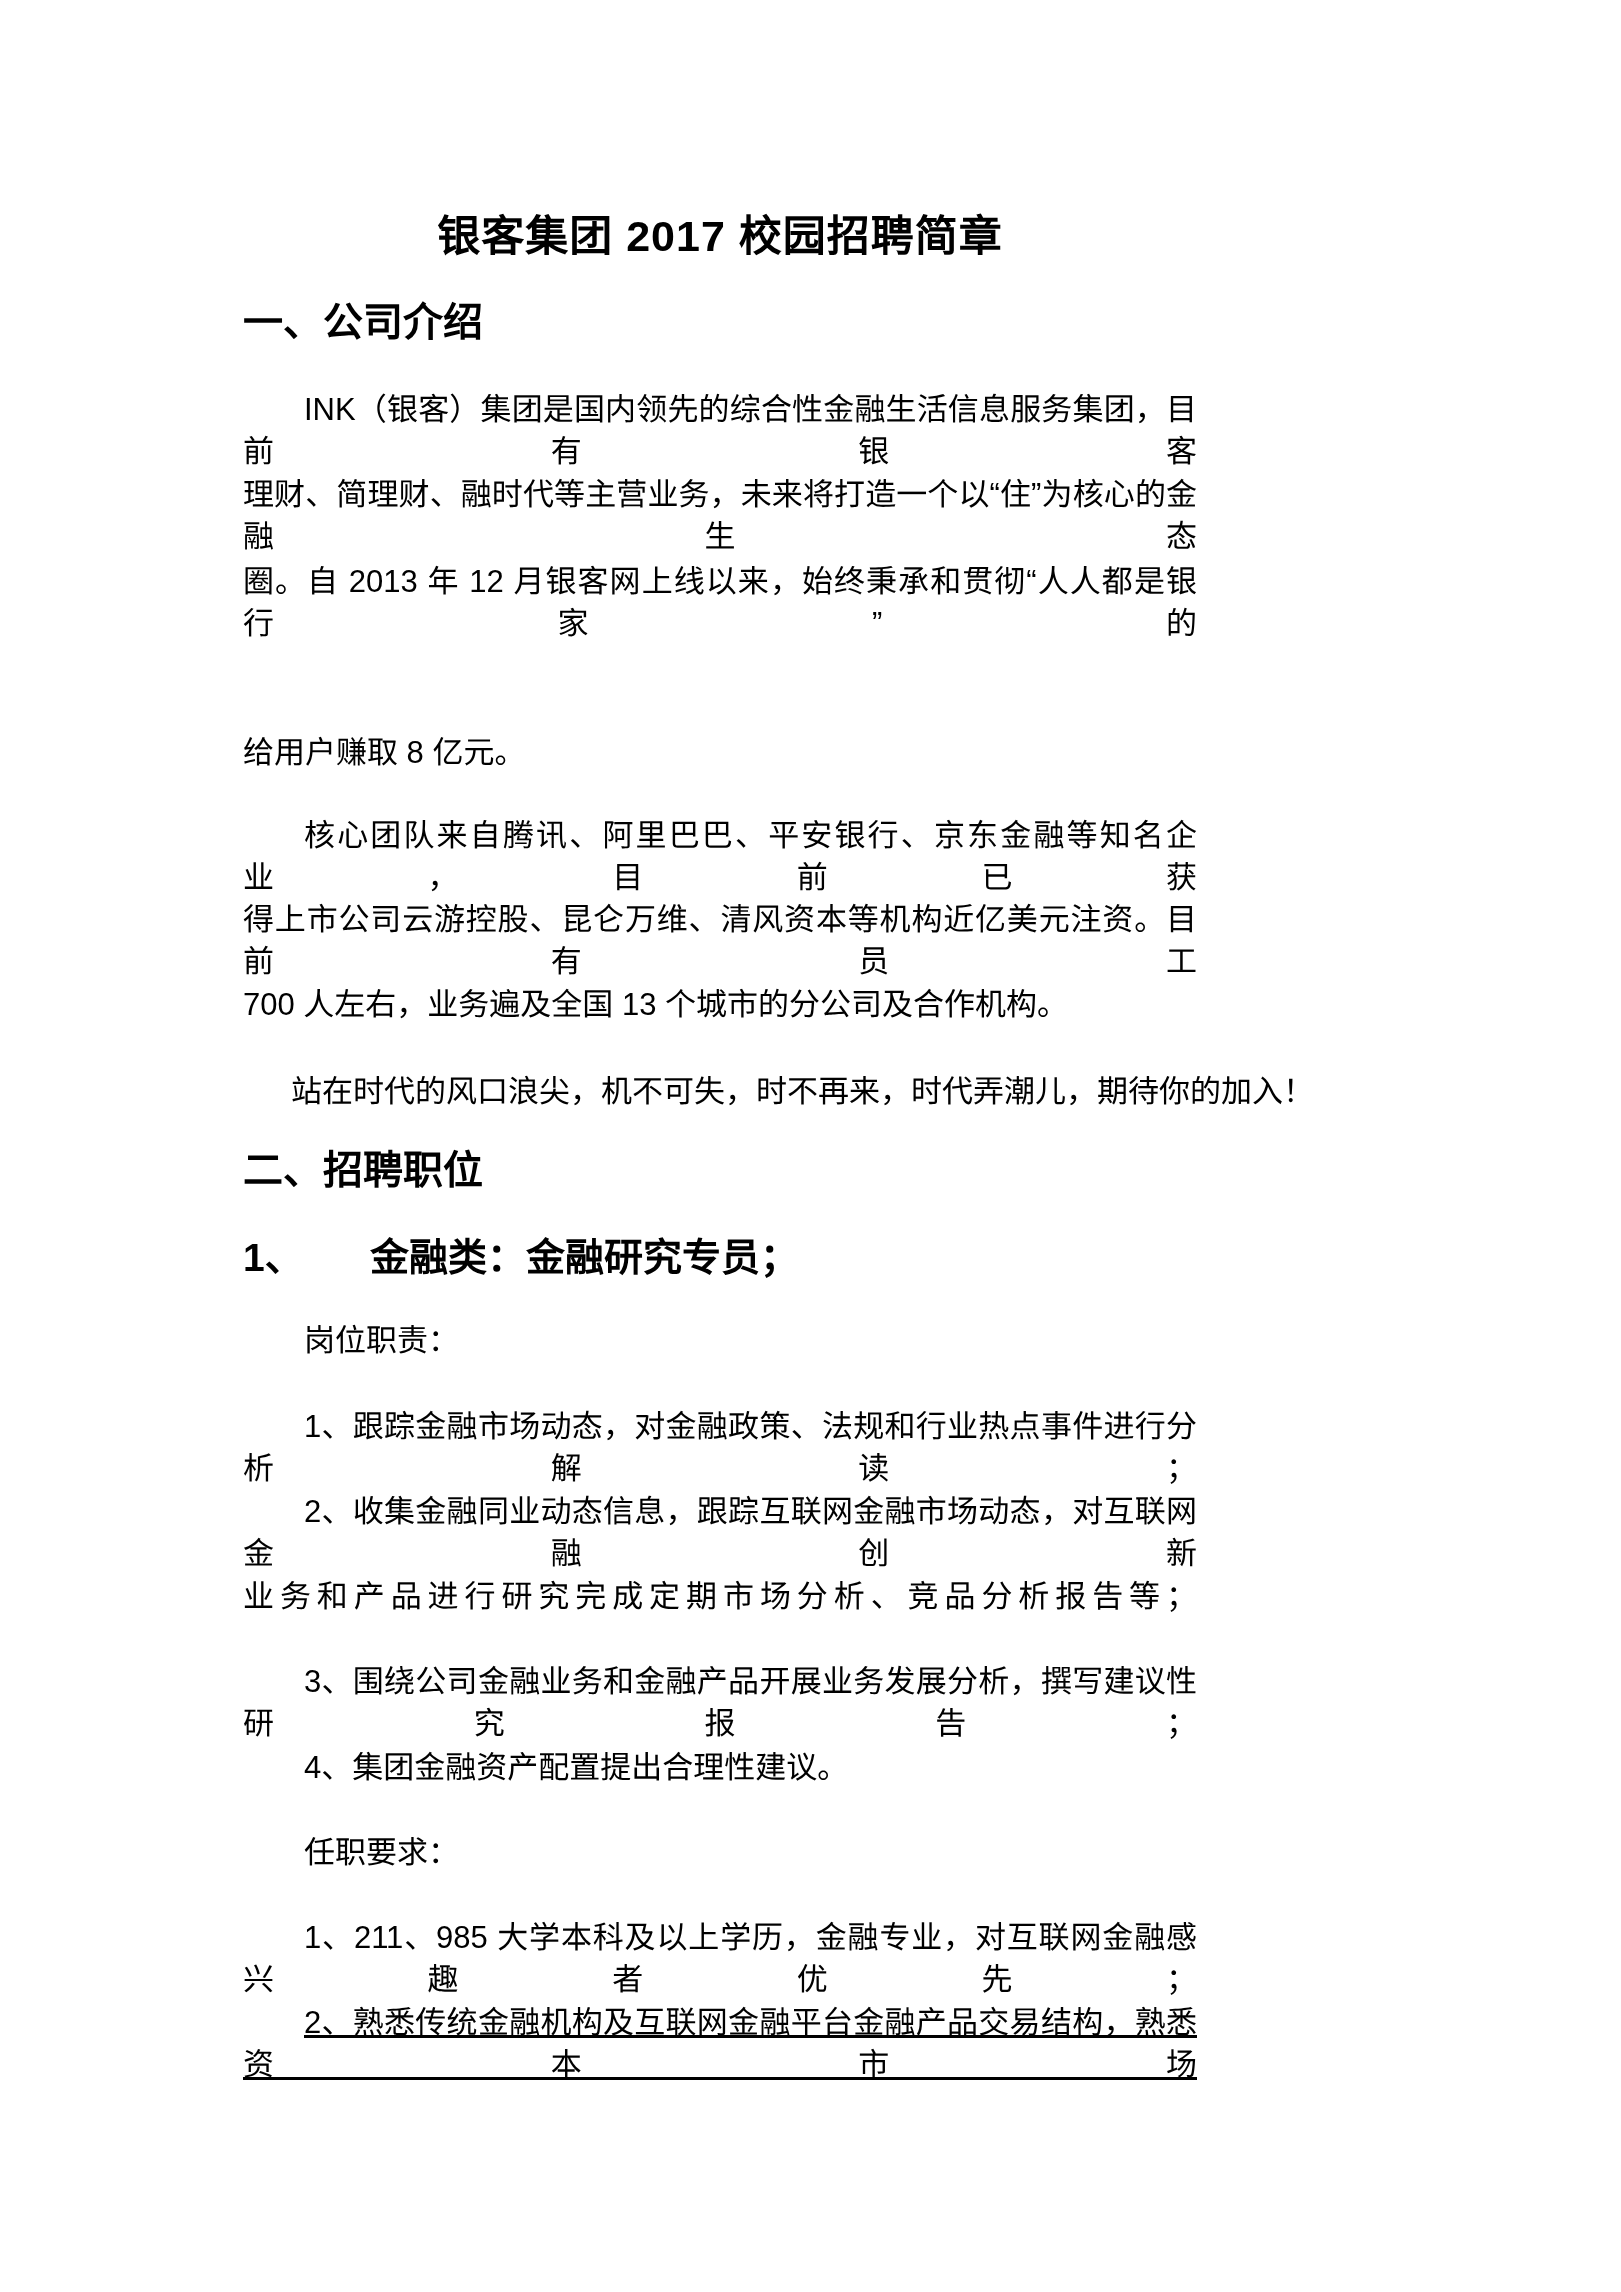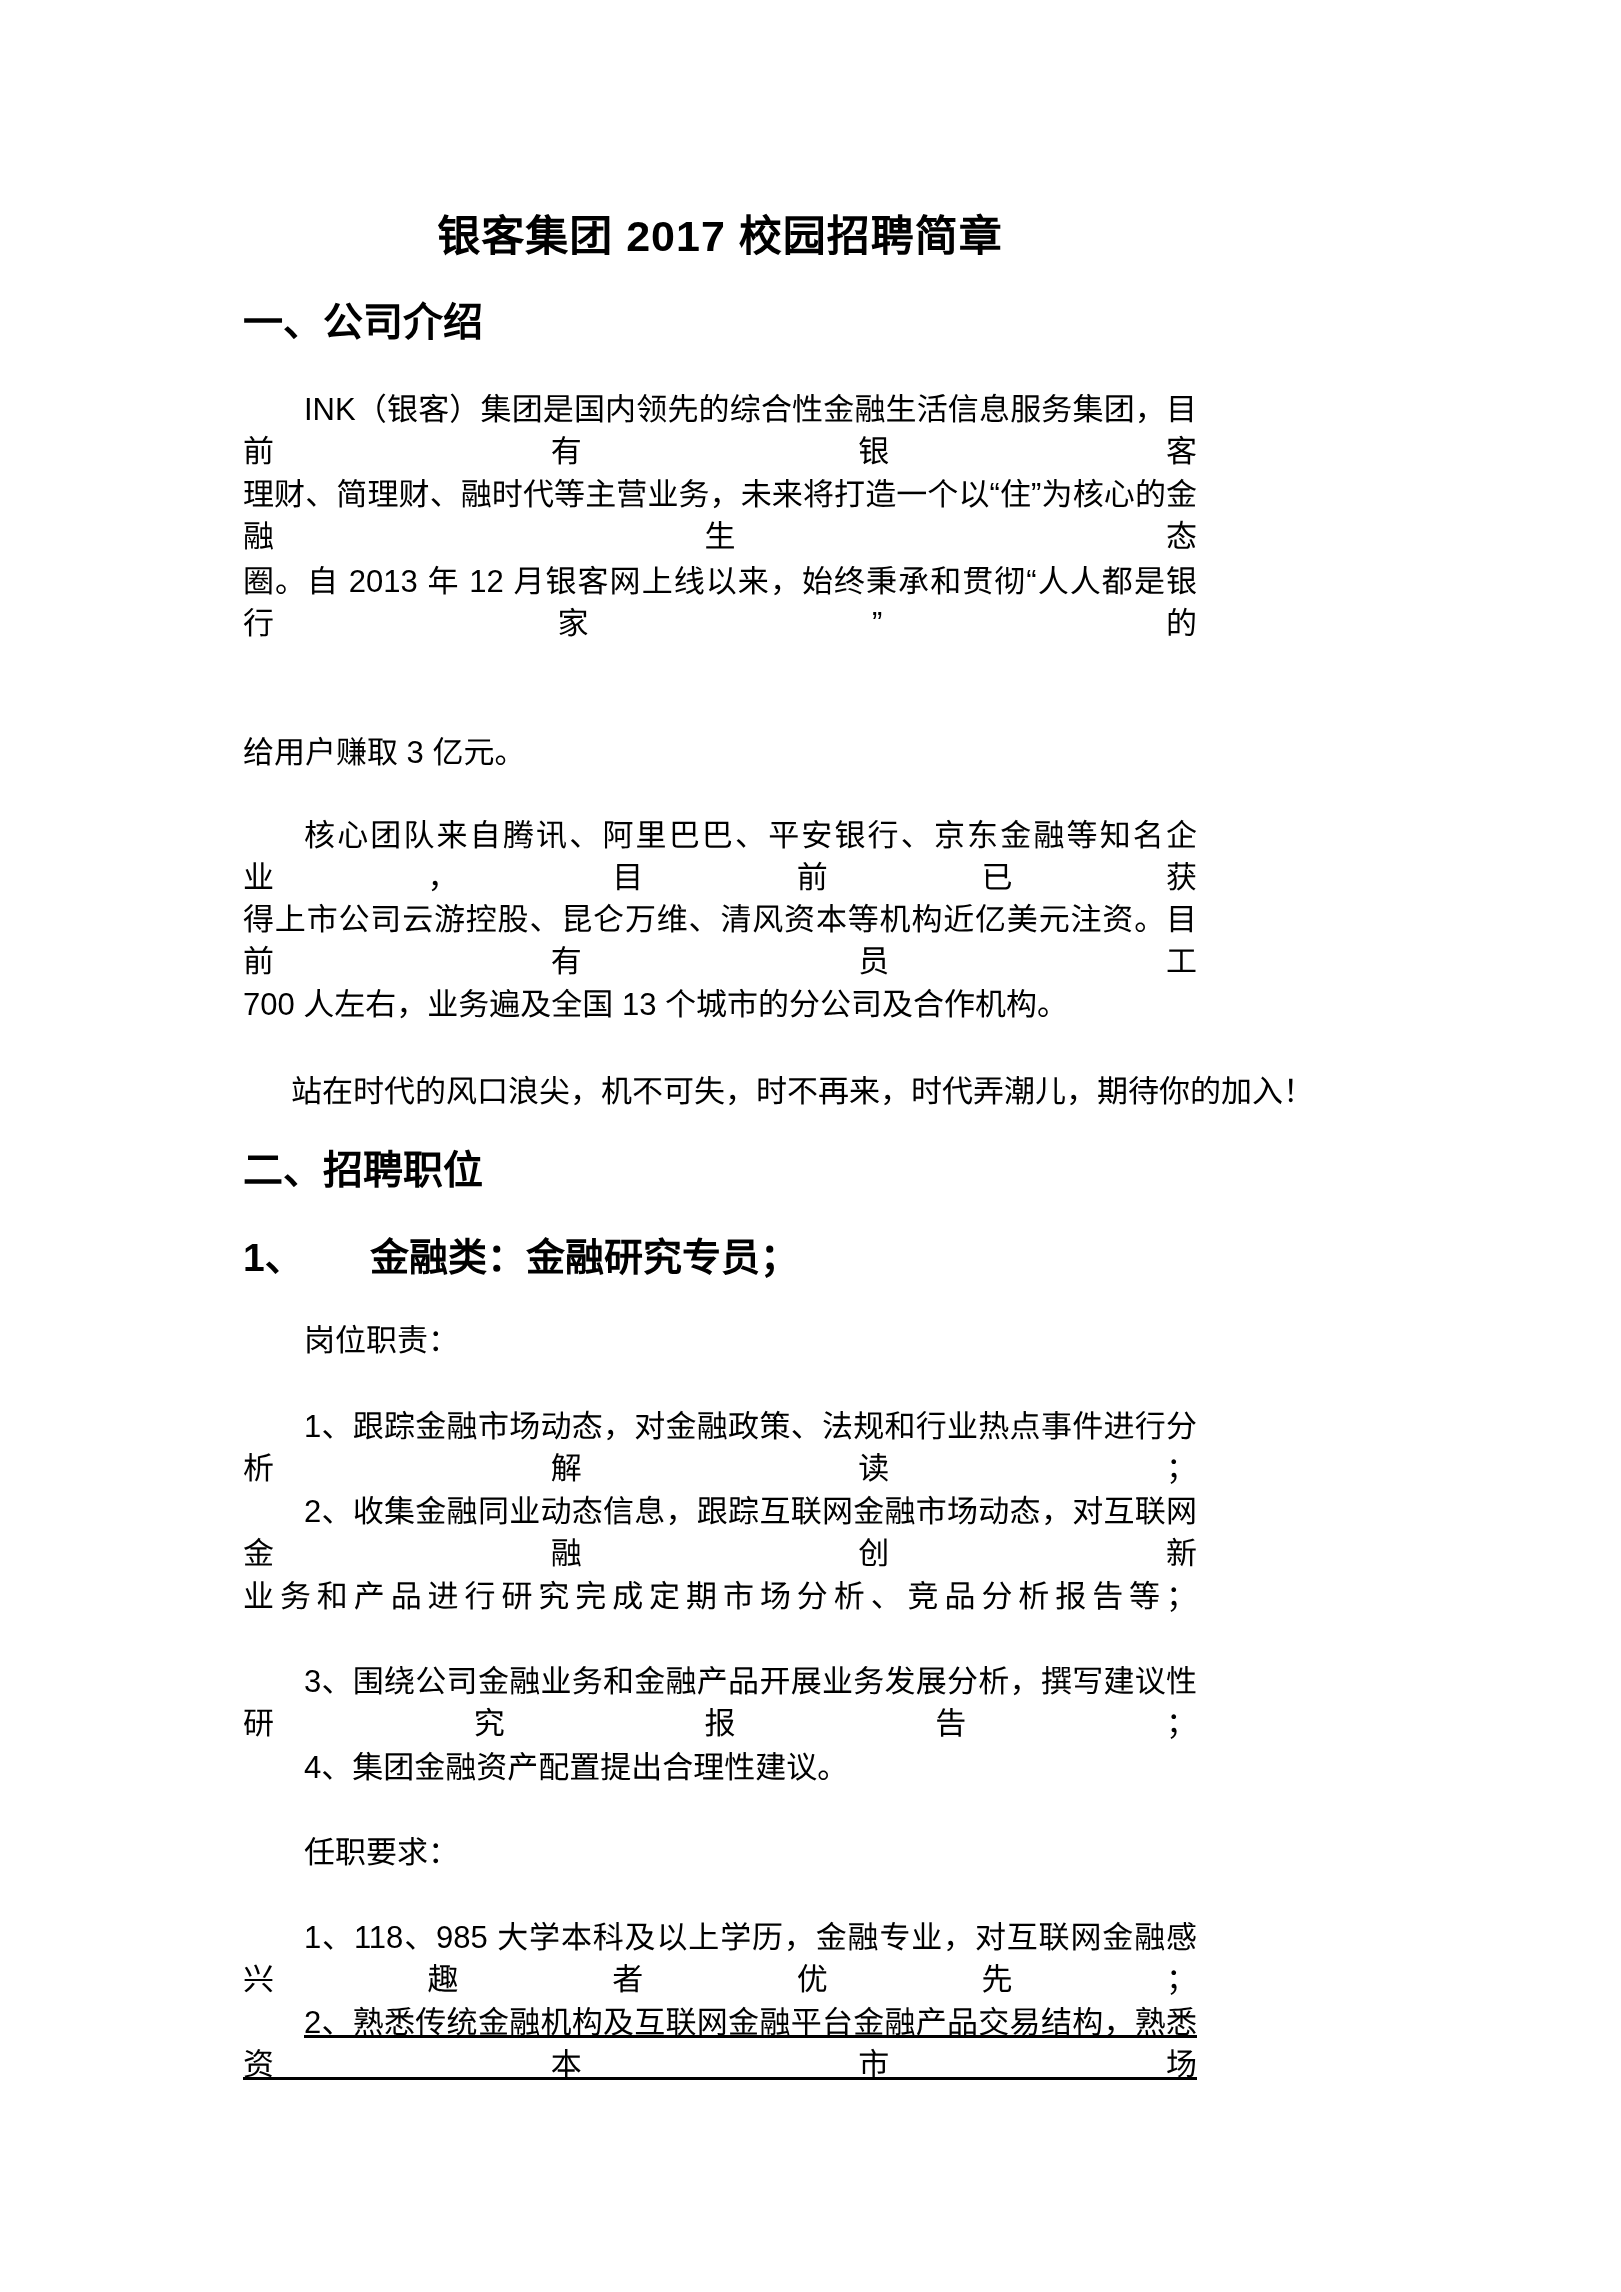--- a/index.html
+++ b/index.html
@@ -67,21 +67,21 @@
 
 <div class="page">
 
   <div class="doc-title">银客集团 2017 校园招聘简章</div>
 
   <div class="h-section" style="top:299px;">一、公司介绍</div>
 
   <div class="bodyline fill" style="top:474px;">理财、简理财、融时代等主营业务，未来将打造一个以“住”为核心的金融生态</div>
   <div class="bodyline ind fill" style="top:389px;">INK（银客）集团是国内领先的综合性金融生活信息服务集团，目前有银客</div>
   <div class="bodyline fill" style="top:561px;">圈。自 2013 年 12 月银客网上线以来，始终秉承和贯彻“人人都是银行家”的</div>
-  <div class="bodyline" style="top:732px;">给用户赚取 3 亿元。</div>
+  <div class="bodyline" style="top:732px;">给用户赚取 8 亿元。</div>
 
   <div class="bodyline ind fill" style="top:815px;">核心团队来自腾讯、阿里巴巴、平安银行、京东金融等知名企业，目前已获</div>
   <div class="bodyline fill" style="top:899px;">得上市公司云游控股、昆仑万维、清风资本等机构近亿美元注资。目前有员工</div>
   <div class="bodyline" style="top:984px;">700 人左右，业务遍及全国 13 个城市的分公司及合作机构。</div>
 
   <div class="bodyline ind-small" style="top:1071px;">站在时代的风口浪尖，机不可失，时不再来，时代弄潮儿，期待你的加入！</div>
 
   <div class="h-section" style="top:1147px;">二、招聘职位</div>
 
   <div class="sub-position" style="top:1234px;">
@@ -91,17 +91,17 @@
   <div class="bodyline ind" style="top:1320px;">岗位职责：</div>
 
   <div class="bodyline ind fill" style="top:1406px;">1、跟踪金融市场动态，对金融政策、法规和行业热点事件进行分析解读；</div>
   <div class="bodyline ind fill" style="top:1491px;">2、收集金融同业动态信息，跟踪互联网金融市场动态，对互联网金融创新</div>
   <div class="bodyline fill" style="top:1576px;">业务和产品进行研究完成定期市场分析、竞品分析报告等；</div>
   <div class="bodyline ind fill" style="top:1661px;">3、围绕公司金融业务和金融产品开展业务发展分析，撰写建议性研究报告；</div>
   <div class="bodyline ind" style="top:1747px;">4、集团金融资产配置提出合理性建议。</div>
 
   <div class="bodyline ind" style="top:1832px;">任职要求：</div>
 
-  <div class="bodyline ind fill" style="top:1917px;">1、118、985 大学本科及以上学历，金融专业，对互联网金融感兴趣者优先；</div>
+  <div class="bodyline ind fill" style="top:1917px;">1、211、985 大学本科及以上学历，金融专业，对互联网金融感兴趣者优先；</div>
   <div class="bodyline ind fill" style="top:2002px;text-decoration:underline;">2、熟悉传统金融机构及互联网金融平台金融产品交易结构，熟悉资本市场</div>
 
 </div>
 
 
 </body></html>

